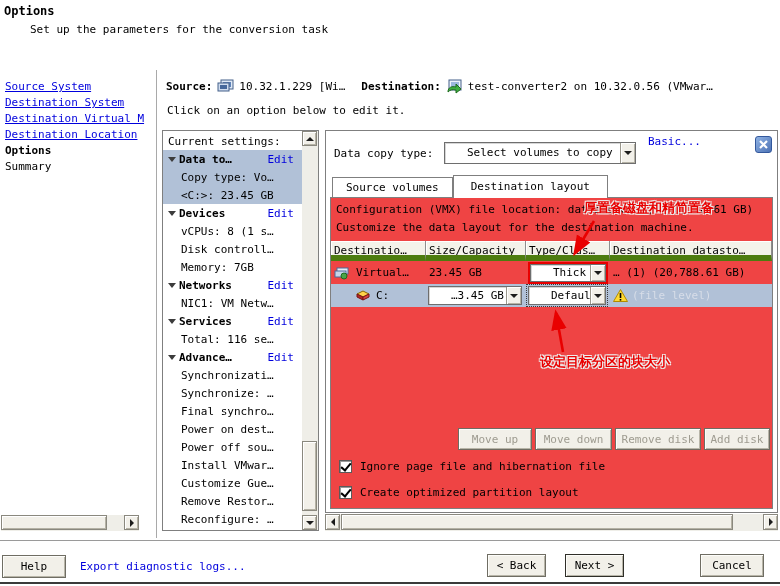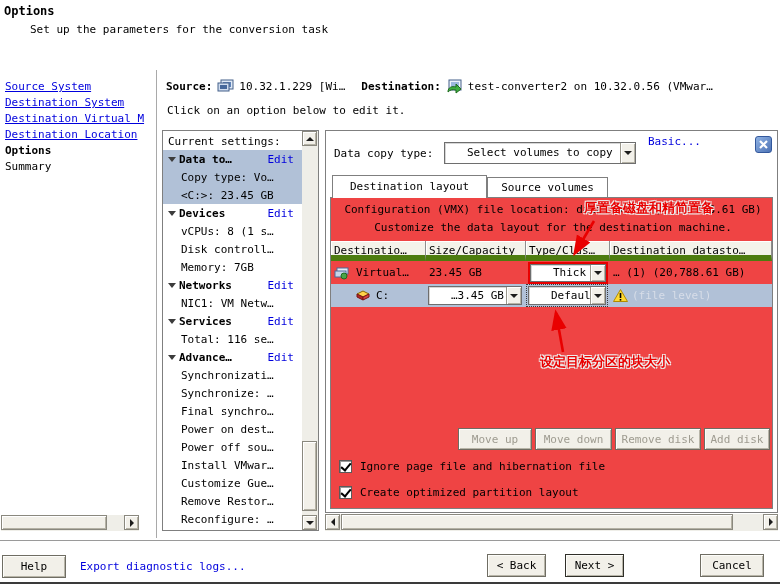--- a/index.html
+++ b/index.html
@@ -90,21 +90,21 @@
   
   .note { position:absolute; color:#e90000; font-weight:bold; font-size:13px; z-index:6; white-space:nowrap;
           text-shadow:1px 1px 0 #ececec, -1px -1px 0 #ececec, 1px -1px 0 #ececec, -1px 1px 0 #ececec; }
   .arrows { position:absolute; inset:0; z-index:5; pointer-events:none; }
 
   .vsep { position:absolute; left:156px; top:70px; width:2px; height:468px;
           border-left:1px solid #a9a9a9; border-right:1px solid #fff; }
   .fsep { position:absolute; left:0; top:540px; width:780px; height:2px;
           border-top:1px solid #9a9a9a; border-bottom:1px solid #fff; }
   .bbar { position:absolute; left:0; top:582px; width:780px; height:2px; background:#3a3a3a; }
-  .nowrap { white-space:nowrap; overflow:hidden;text-align:center; }
+  .nowrap { white-space:nowrap; overflow:hidden; }
 </style>
 </head>
 <body>
 
 <div class="screen">
 
   <div class="abs" style="left:4px;top:4px;font-size:12px;font-weight:bold">Options</div>
   <div class="abs" style="left:30px;top:23px">Set up the parameters for the conversion task</div>
 
   <div class="nav">
@@ -216,22 +216,22 @@
       <div class="combo" style="height:22px">
         <span class="cval" style="line-height:20px">Select volumes to copy</span>
         <span class="cbtn">
             <span class="tri-d"></span>
           </span>
       </div>
     </div>
     <span class="abs lnk2" style="left:322px;top:4px">Basic...</span>
 
     <div class="tabs">
+      <div class="tab" style="margin-bottom:1px">Source volumes</div>
       <div class="tab active">Destination layout</div>
-      <div class="tab" style="margin-bottom:1px">Source volumes</div>
     </div>
 
     <div class="tabbox">
       <div class="abs nowrap" style="left:5px;top:5px;right:2px">Configuration (VMX) file location: datastore (1) (20,788.61 GB)</div>
       <div class="abs nowrap" style="left:5px;top:23px;right:2px">Customize the data layout for the destination machine.</div>
 
       <div class="dtable">
         <div class="dhead">
           <div class="dh c1">Destinatio…</div>
           <div class="dh c2">Size/Capacity</div>

